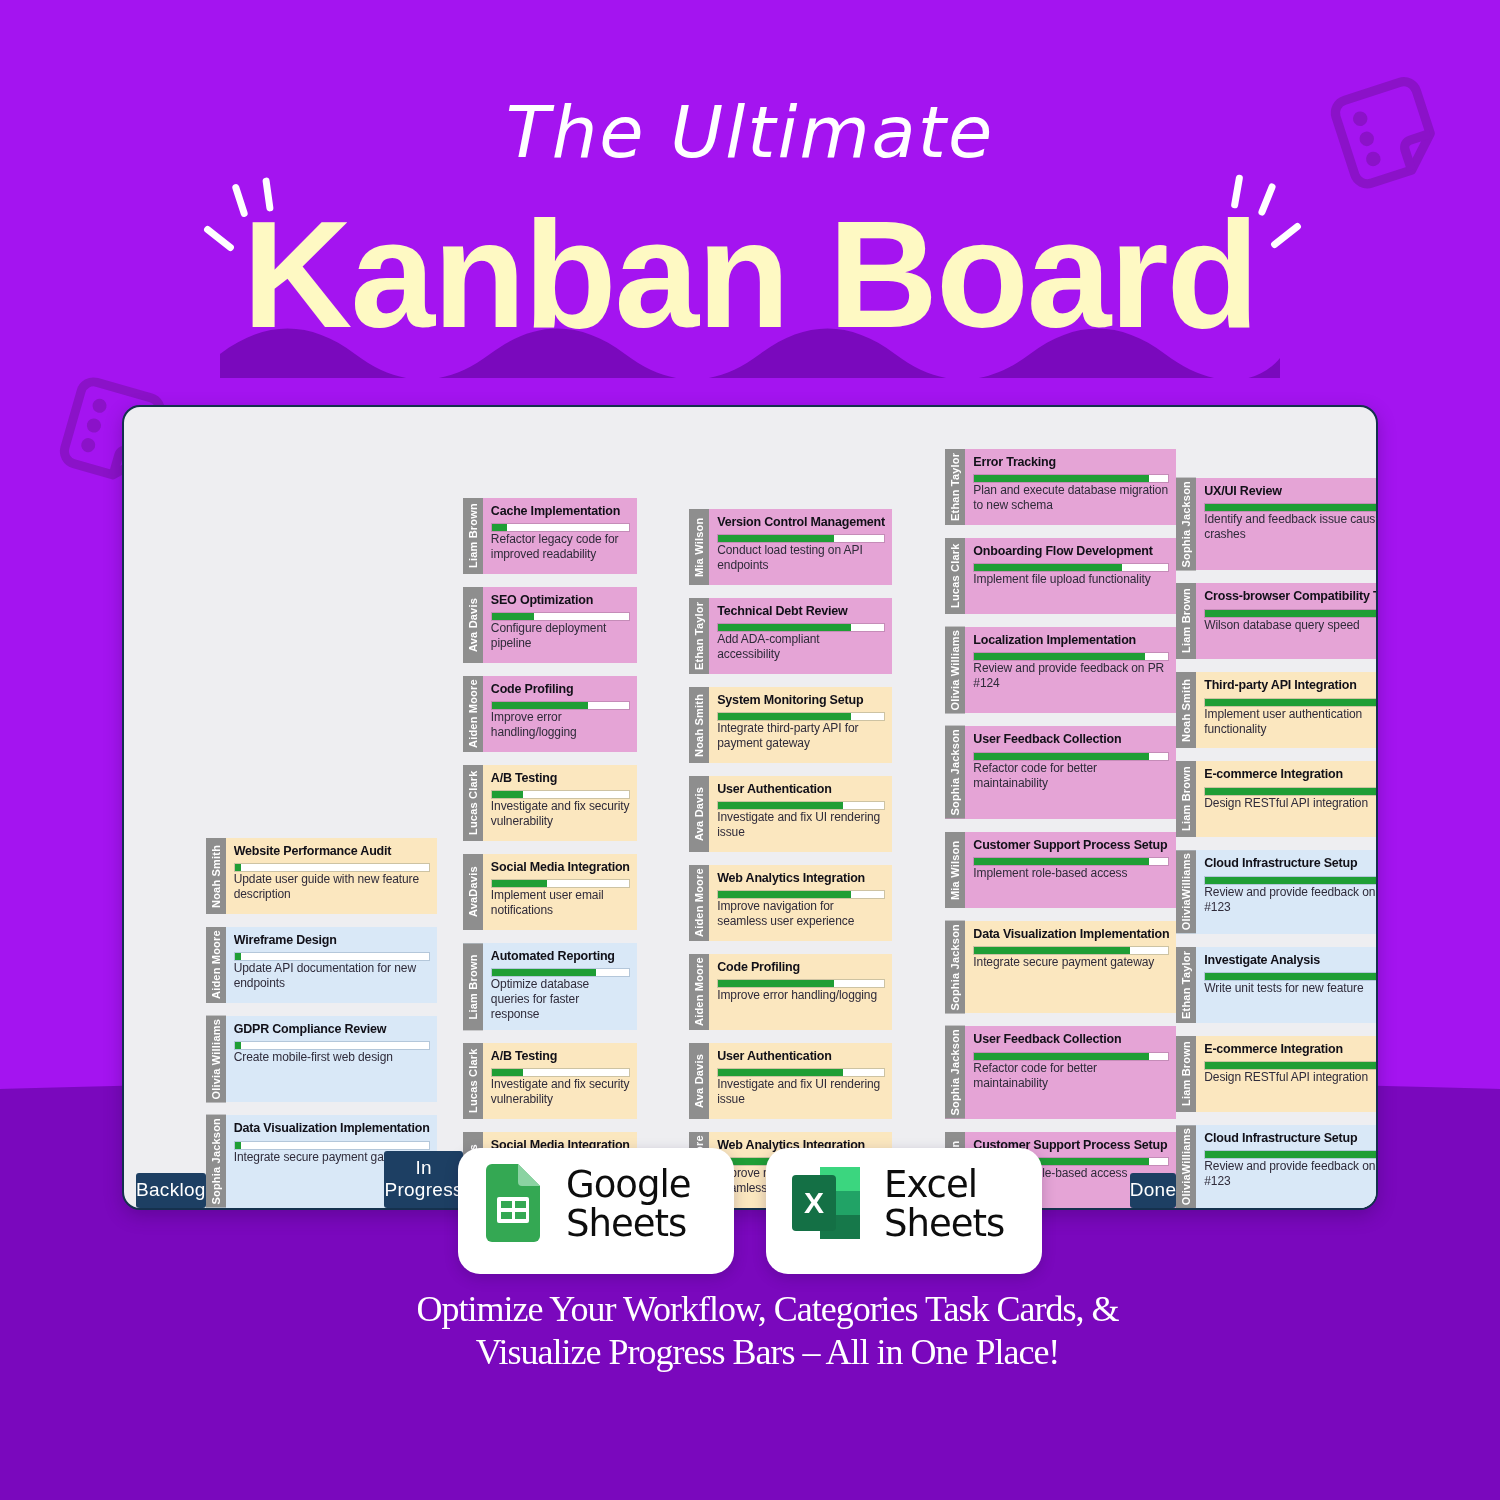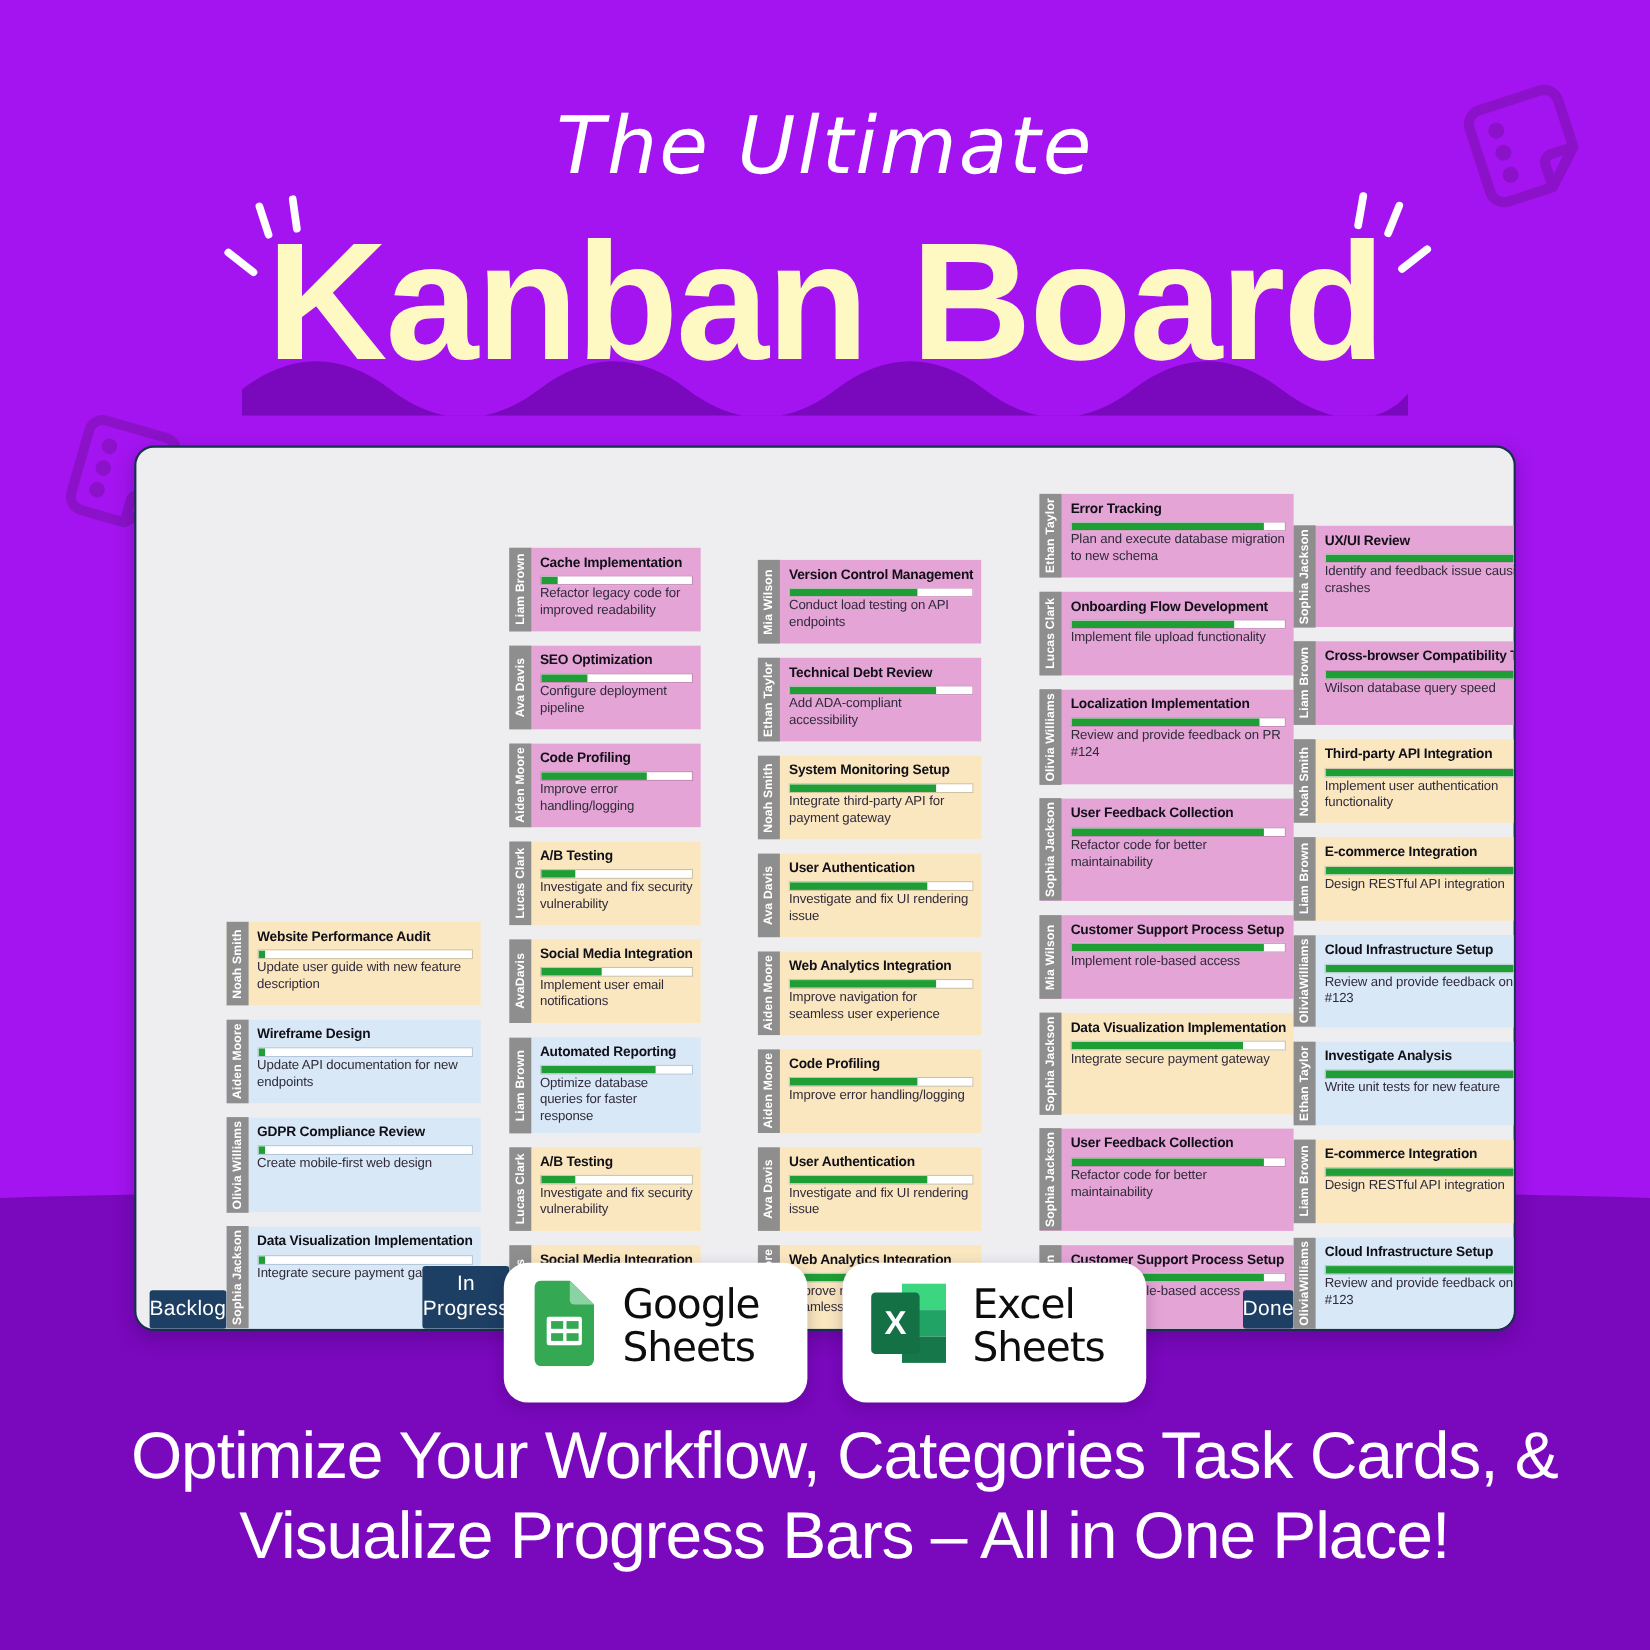--- a/index.html
+++ b/index.html
@@ -133,22 +133,22 @@
     font-family: "DejaVu Sans", sans-serif;
     font-size: 37px; line-height: 1.05; color: #0d0d0d; font-weight: 400;
     letter-spacing: -1px;
   }
   .badge-label span { display: block; }
 
   
   #footer {
     position: absolute; left: 0; right: 0; top: 1288px;
     text-align: center; color: #ffffff; z-index: 5;
-    font-family: Liberation Sans, sans-serif;
-    font-size: 60px; font-weight: 400; line-height: 1.2;
+    font-family: Liberation Serif, serif;
+    font-size: 36px; font-weight: 400; line-height: 1.2;
     letter-spacing: -1px;
     padding-left: 35px;
   }
   #footer span { display: block; }
 </style>
 </head>
 <body>
 
 <div id="bg-lower2"></div>
 <div id="bg-lower"></div>

